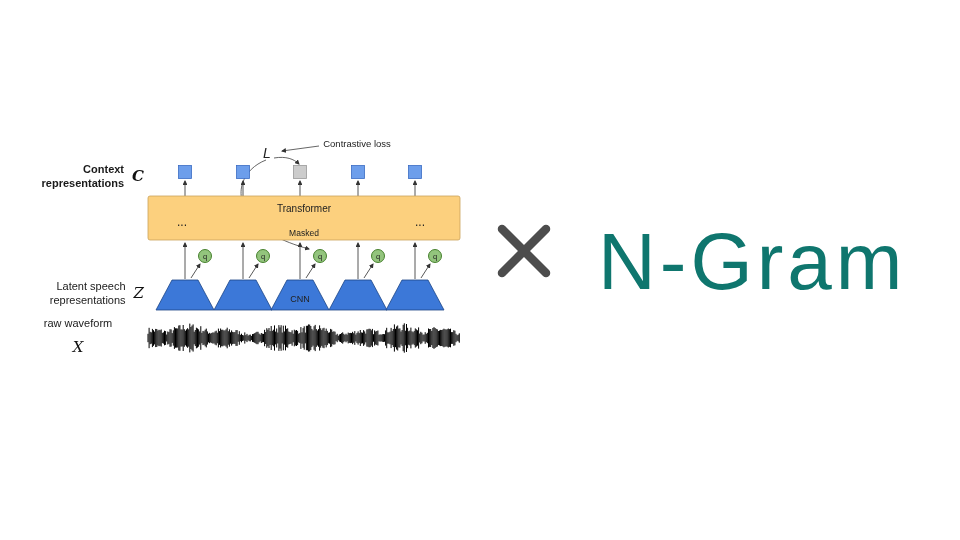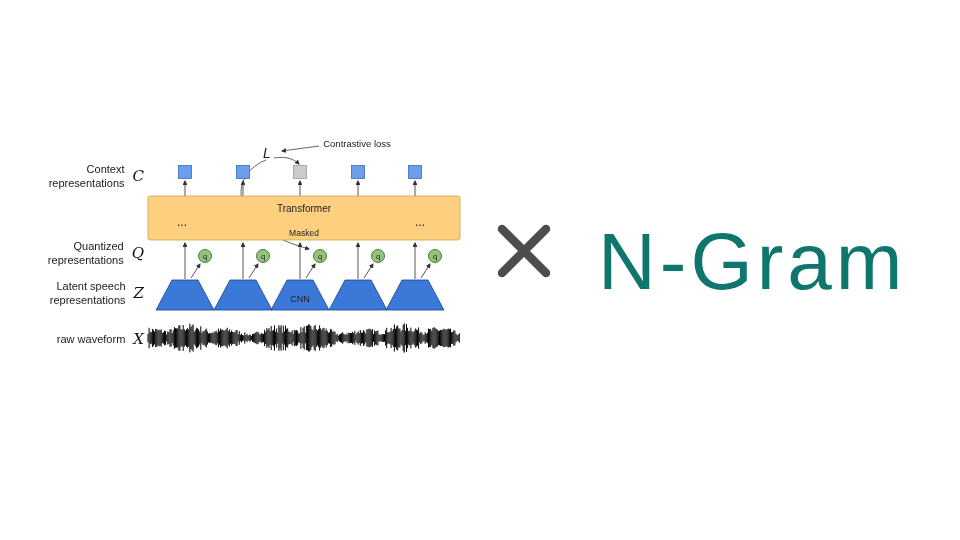--- a/index.html
+++ b/index.html
@@ -29,24 +29,24 @@
     text-align: right;
     max-width: 92px;
     font-family: "Liberation Sans", sans-serif;
   }
   .label-symbol {
     font-family: "DejaVu Serif", serif;
     font-style: italic;
     font-size: 15px;
     color: #111;
   }
-  #label-context   { left: 12px; top: 159px; }
+  #label-context   { left: 12px; top: 159px; font-weight: bold; }
   #label-quantized { left: 12px; top: 236px; }
   #label-latent    { left: 12px; top: 276px; }
-  #label-waveform  { left: 12px; top: 322px; }
+  #label-waveform  { left: 12px; top: 322px; flex-direction: column; }
 
   #diagram-svg {
     position: absolute;
     left: 30px;
     top: 130px;
     width: 450px;
     height: 235px;
   }
   #diagram-svg text {
     font-family: "Liberation Sans", sans-serif;
@@ -81,24 +81,20 @@
   }
 </style>
 </head>
 <body>
 
 <div id="slide">
 
   <div class="label-row" id="label-context">
     <span class="label-text">Context representations</span>
     <span class="label-symbol">C</span>
-  </div>
-  <div class="label-row" id="label-quantized">
-    <span class="label-text">Quantized representations</span>
-    <span class="label-symbol">Q</span>
   </div>
   <div class="label-row" id="label-latent">
     <span class="label-text">Latent speech representations</span>
     <span class="label-symbol">Z</span>
   </div>
   <div class="label-row" id="label-waveform">
     <span class="label-text">raw waveform</span>
     <span class="label-symbol">X</span>
   </div>
 

